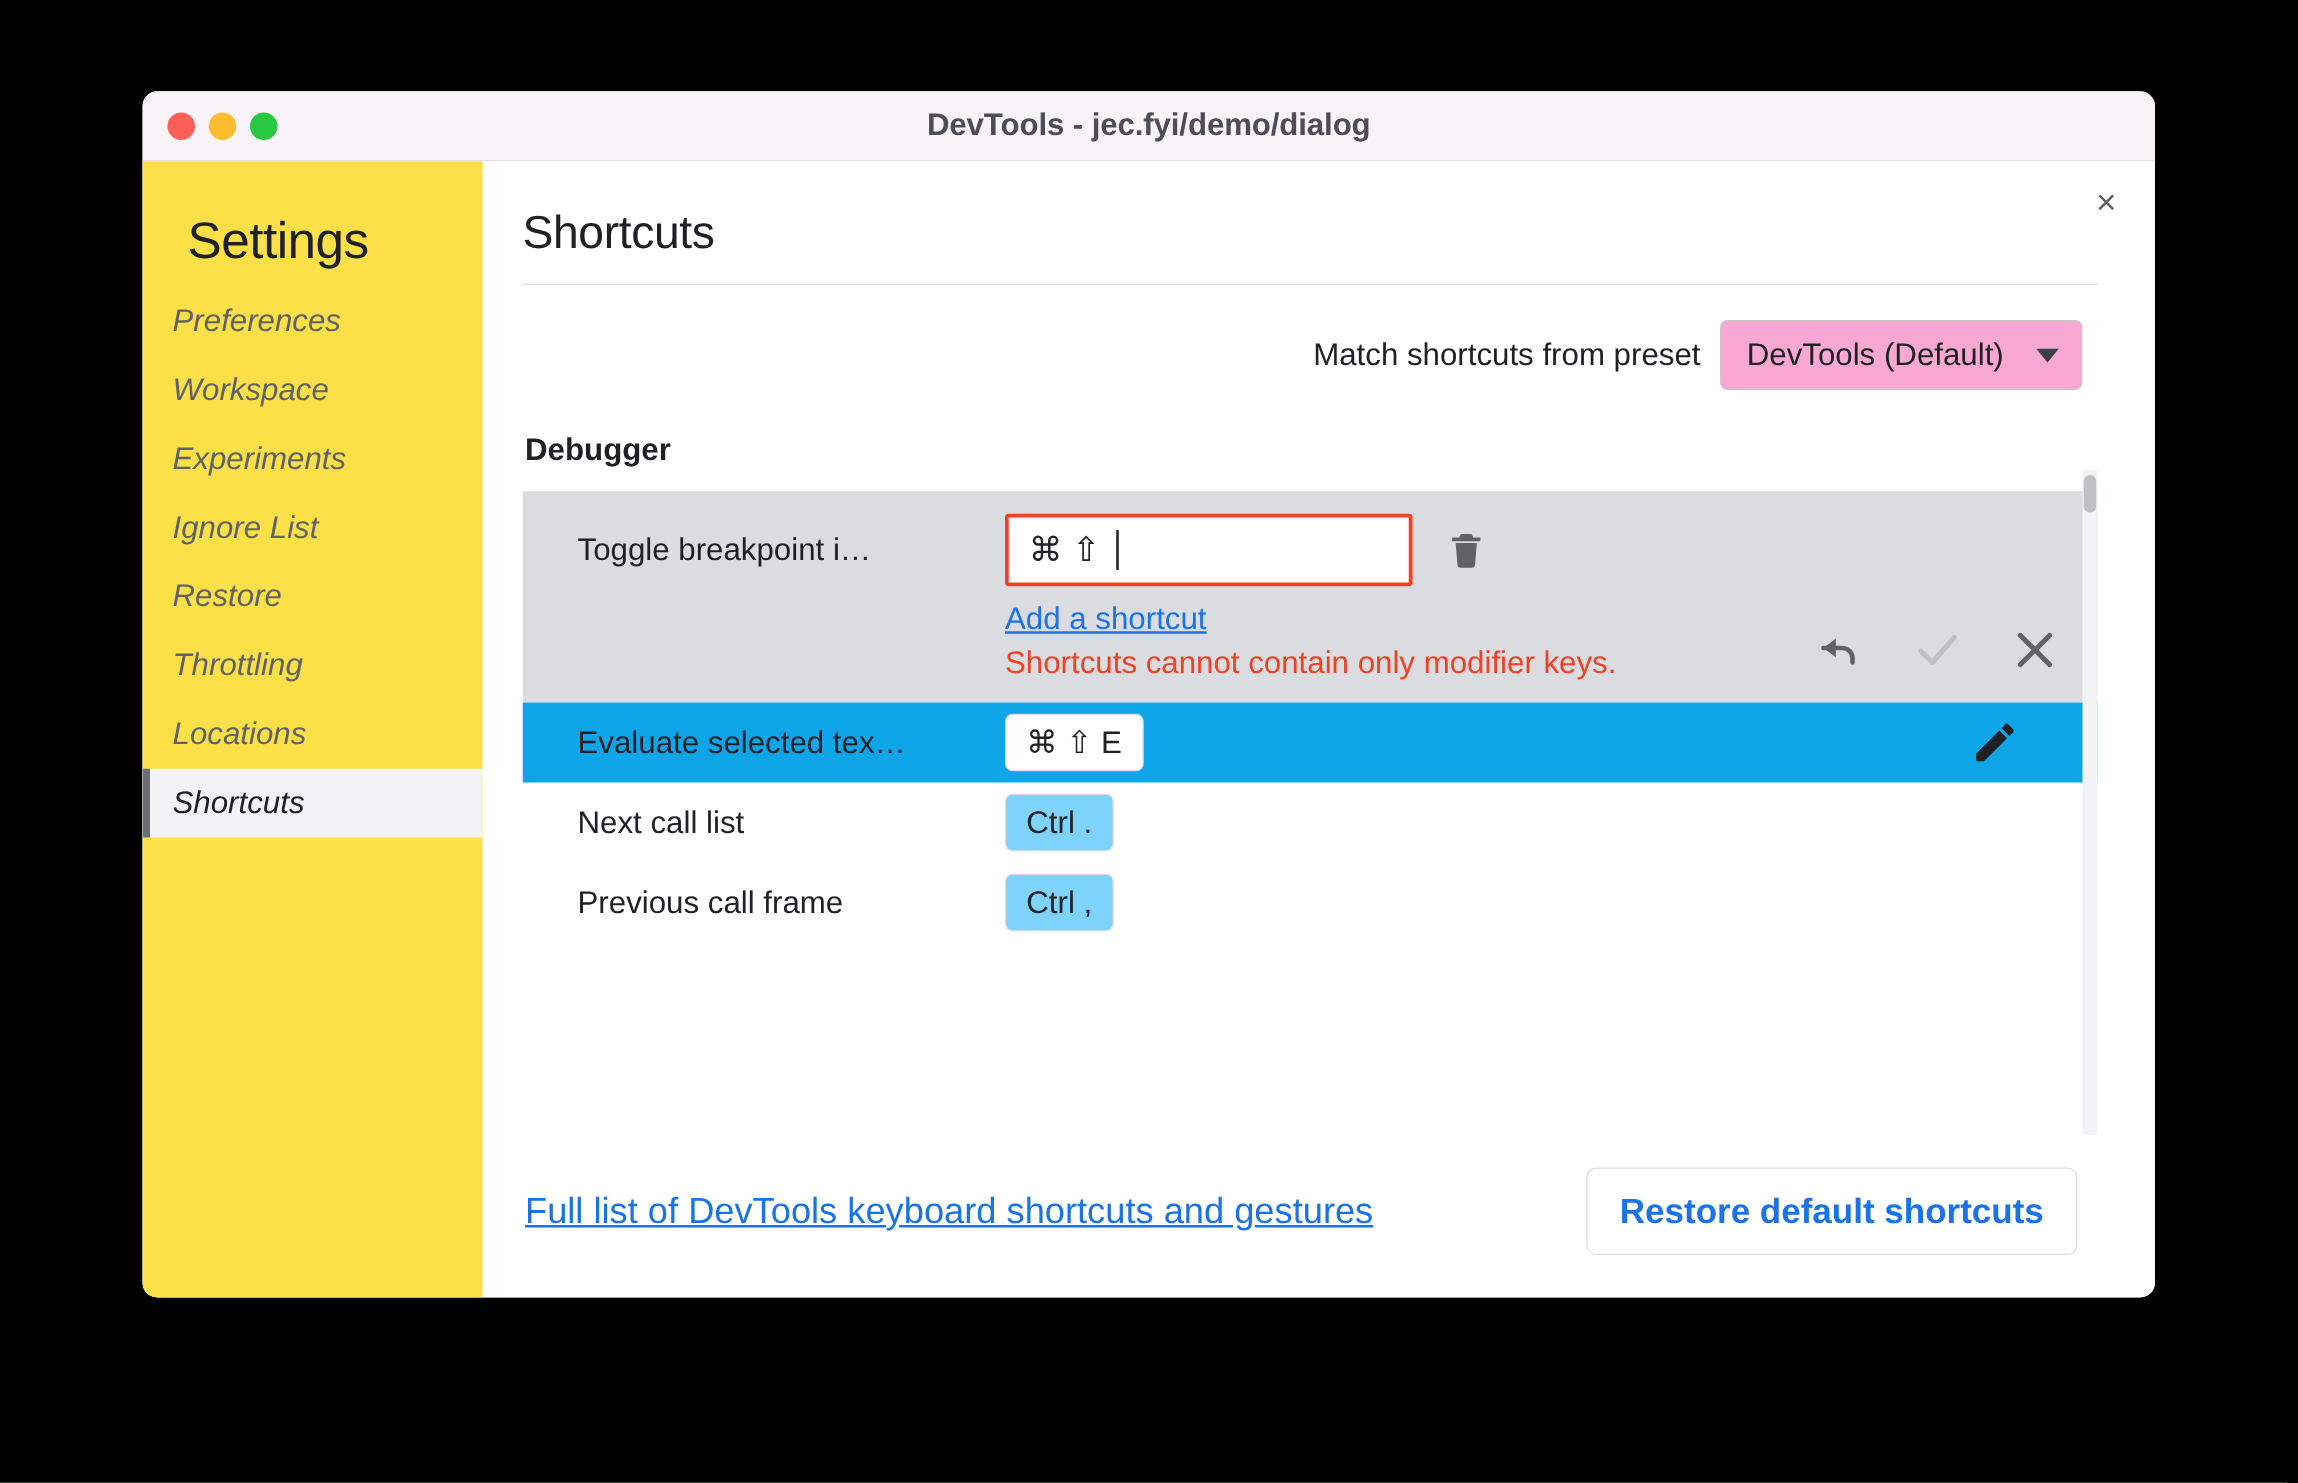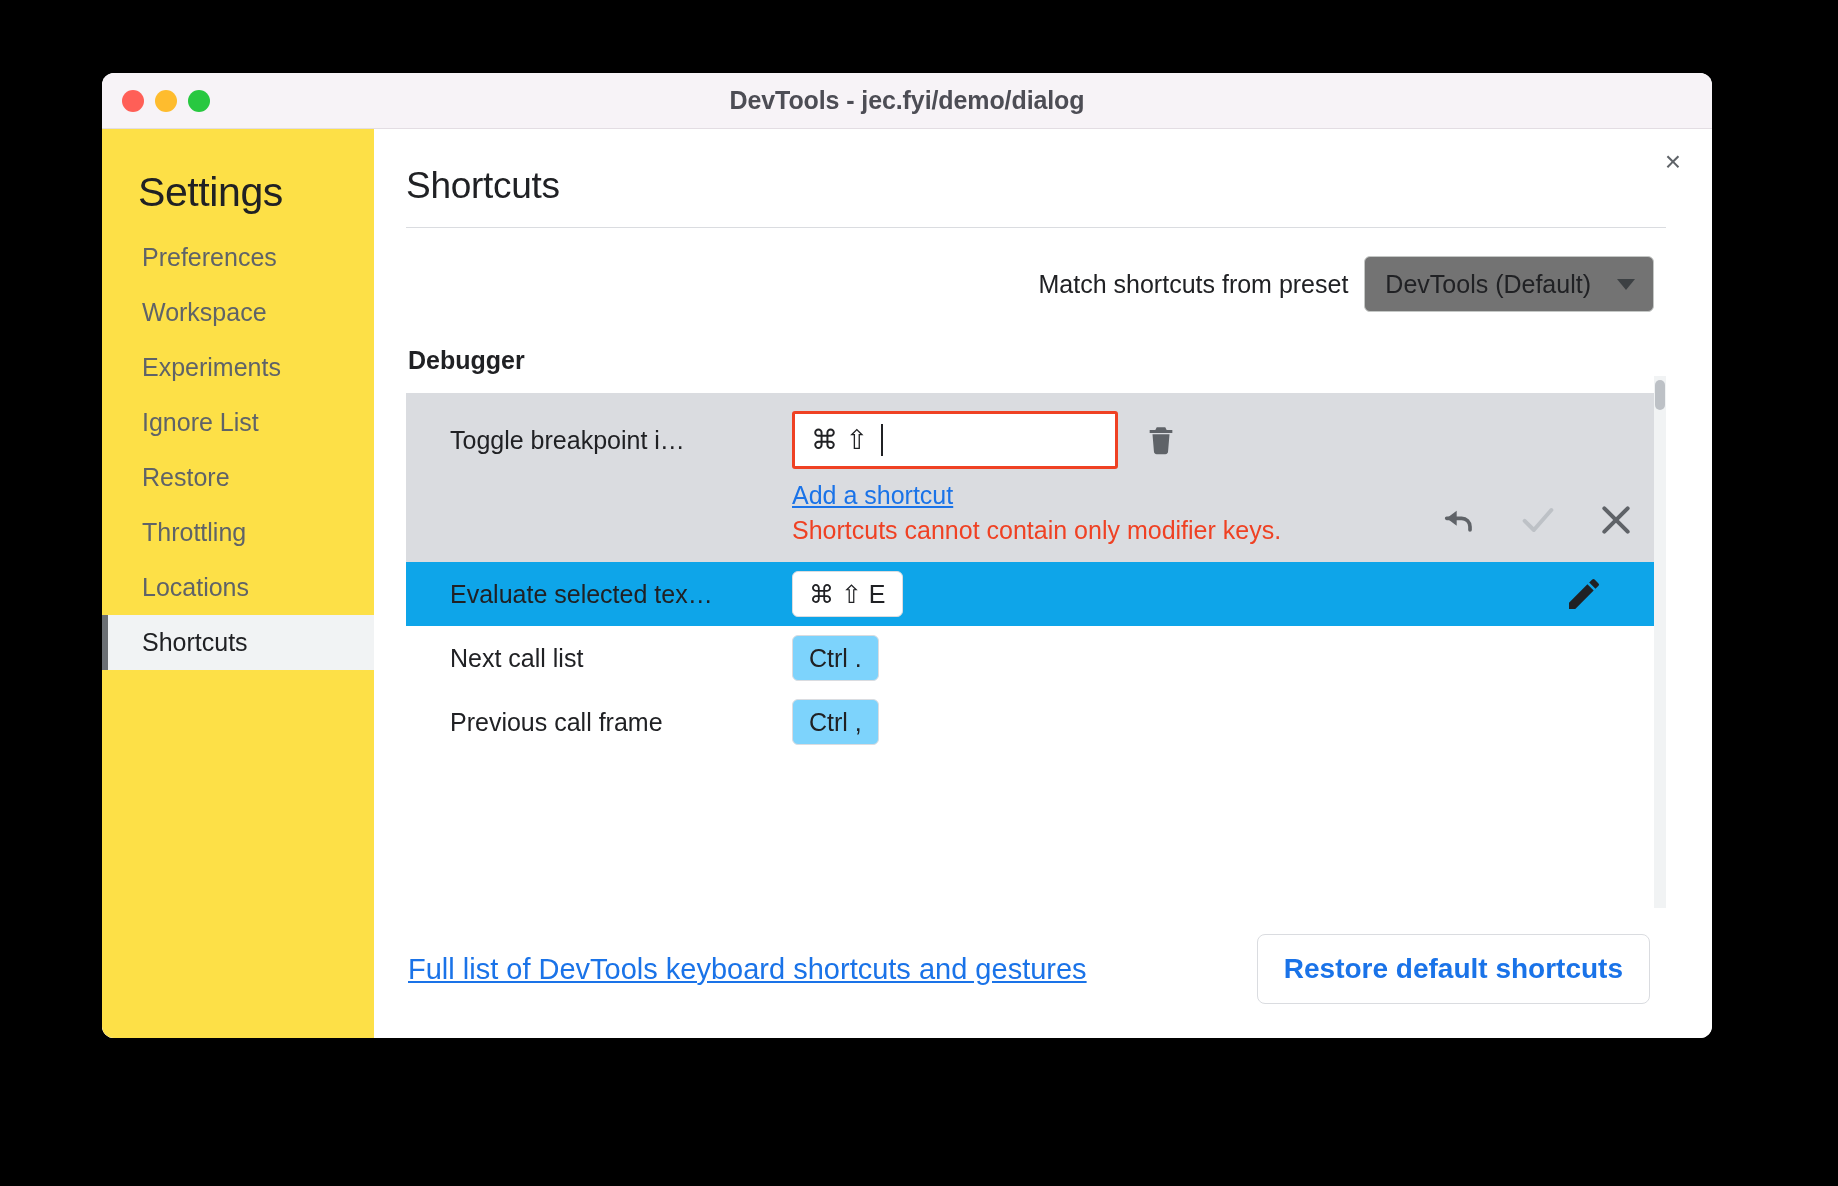--- a/index.html
+++ b/index.html
@@ -7,21 +7,21 @@
     margin: 0; padding: 0;
     width: 1838px; height: 1186px;
     background: #000;
     font-family: "Liberation Sans", sans-serif;
     overflow: hidden;
   }
 
   
   #window {
     position: absolute;
-    left: 102px; top: 73px;
+    left: 114px; top: 73px;
     width: 1610px; height: 965px;
     background: #ffffff;
     border-radius: 12px;
     box-shadow: 0 0 0 1px rgba(0,0,0,0.06);
     overflow: hidden;
   }
   #titlebar {
     position: relative;
     height: 56px;
     background: #f7f3f7;
@@ -77,24 +77,25 @@
     color: #202124;
     padding: 0 0 14px 36px;
     font-weight: 400;
     letter-spacing: -0.4px;
   }
   .nav-item {
     position: relative;
     height: 55px;
     display: flex;
     align-items: center;
-    padding-left: 40px;
+    padding-left: 24px;
     font-size: 25px;
     color: #5f6368;
     cursor: pointer;
+    font-style: italic;
   }
   .nav-item.selected {
     background: #f1f3f4;
     color: #202124;
   }
   .nav-item.selected::before {
     content: "";
     position: absolute;
     left: 0; top: 0; bottom: 0;
     width: 6px;
@@ -132,21 +133,21 @@
   }
   #preset-label { font-size: 25px; color: #202124; }
   #preset-select {
     display: flex;
     align-items: center;
     justify-content: space-between;
     gap: 26px;
     min-width: 278px;
     height: 56px;
     padding: 0 18px 0 20px;
-    background: #737373;
+    background: #f9a8d4;
     border: 1px solid #c4c7c5;
     border-radius: 6px;
     font-size: 25px;
     color: #202124;
     cursor: pointer;
   }
   .caret {
     width: 0; height: 0;
     border-left: 9px solid transparent;
     border-right: 9px solid transparent;

